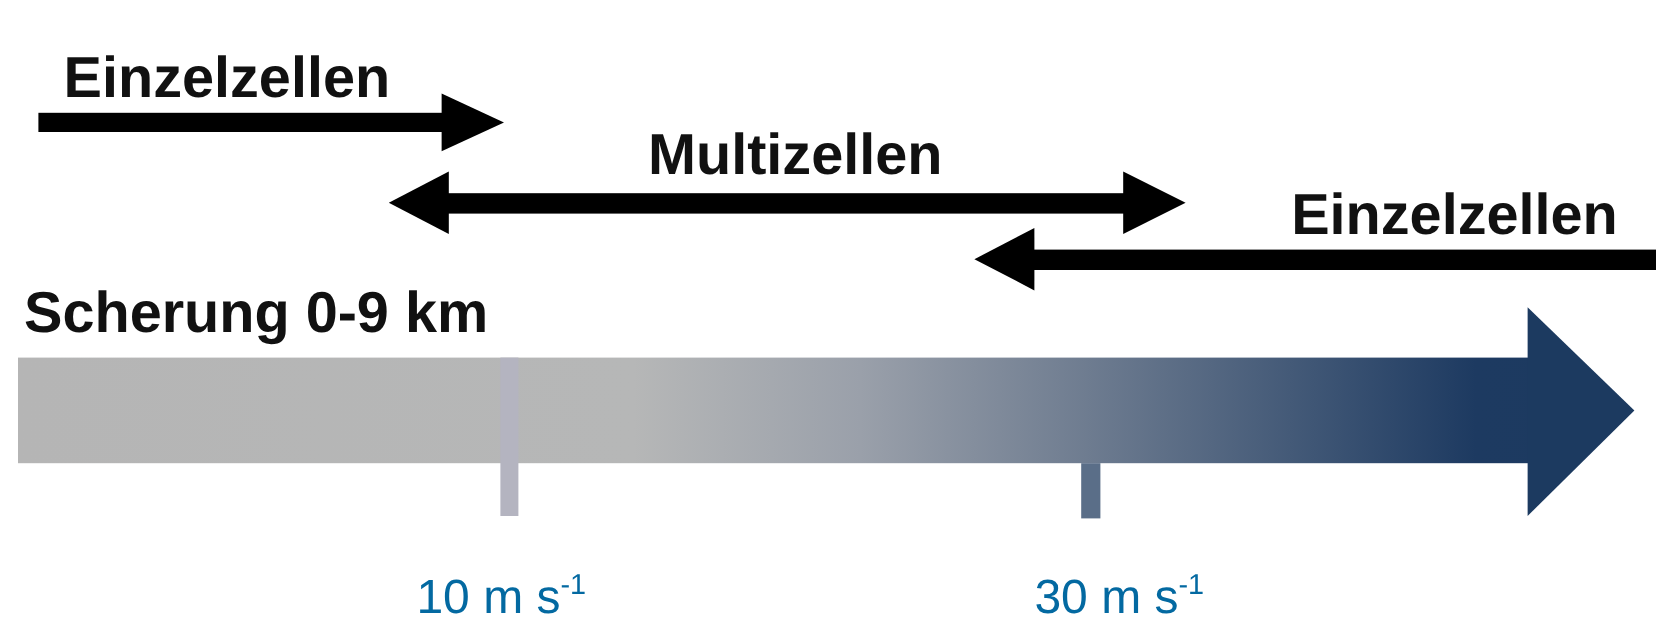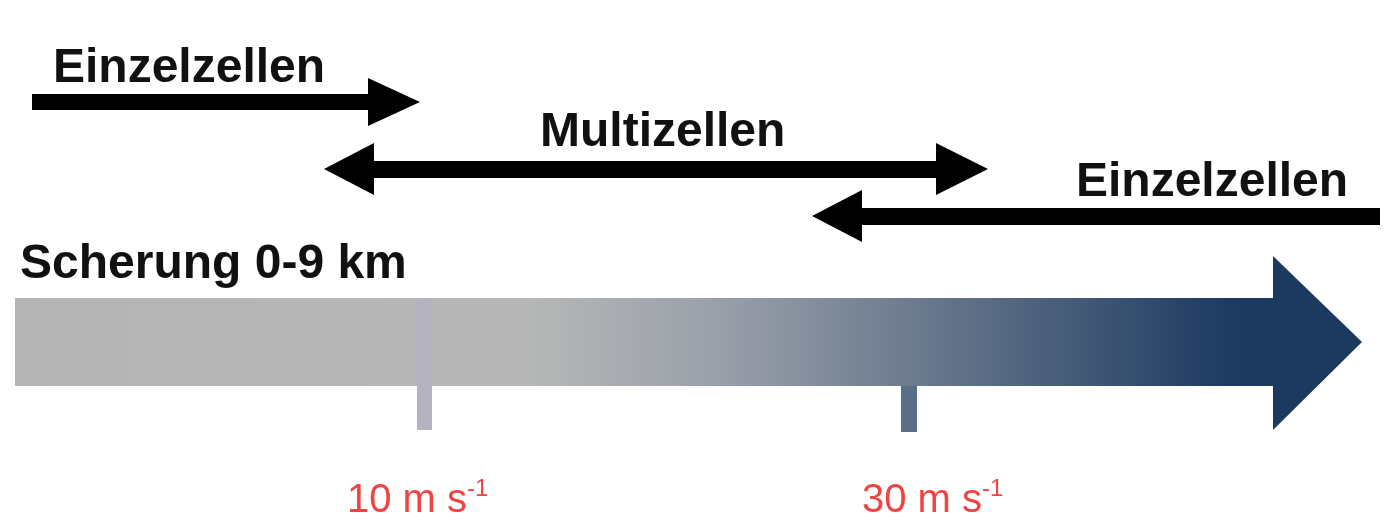--- a/index.html
+++ b/index.html
@@ -1,20 +1,20 @@
 <!DOCTYPE html>
 <html><head>
   <meta charset="utf-8">
   <style>
     html, body { margin: 0; padding: 0; background: #ffffff; }
     body { width: 1400px; height: 524px; position: relative; overflow: hidden;
            font-family: "Liberation Sans", sans-serif; color: #111111; }
     svg.diagram { position: absolute; left: 0; top: 0; width: 1400px; height: 524px; }
     .label { position: absolute; font-size: 48px; line-height: 1; white-space: nowrap; color: #111; font-weight: bold; }
-    .tick-label { position: absolute; font-size: 40px; line-height: 1; white-space: nowrap; color: #ef4444; }
+    .tick-label { position: absolute; font-size: 40px; line-height: 1; white-space: nowrap; color: #0369a1; }
     .tick-label sup { font-size: 24px; vertical-align: 0; position: relative; top: -16px; }
   </style>
 </head>
 <body>
 
 <svg class="diagram" viewBox="0 0 1400 524" xmlns="http://www.w3.org/2000/svg">
   <defs>
     <linearGradient id="shearGrad" x1="15" y1="0" x2="1365" y2="0" gradientUnits="userSpaceOnUse">
       <stop offset="0" stop-color="#b5b5b5"></stop>
       <stop offset="0.38" stop-color="#b6b7b7"></stop>

